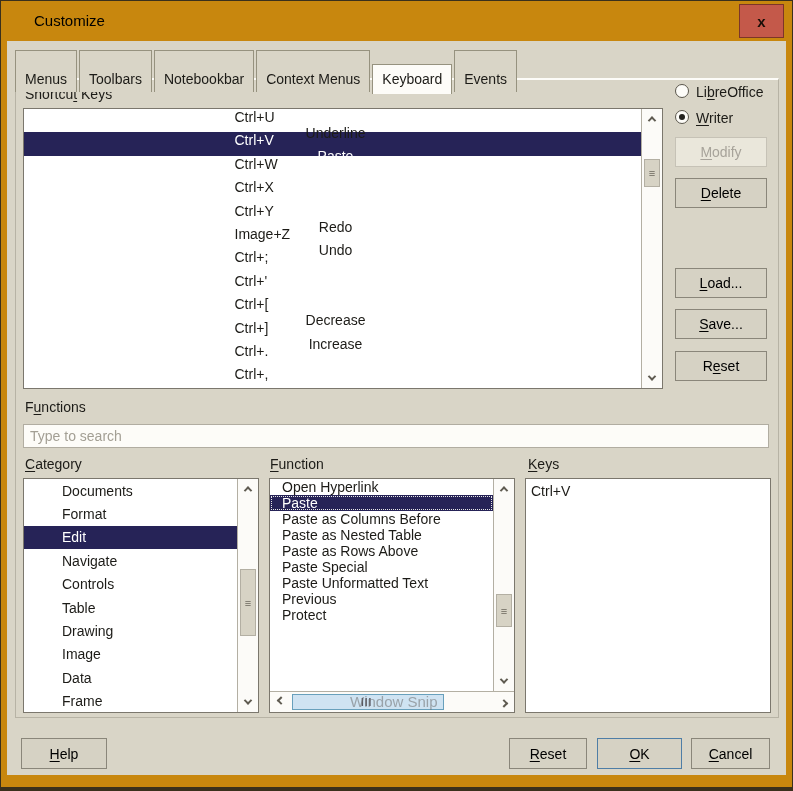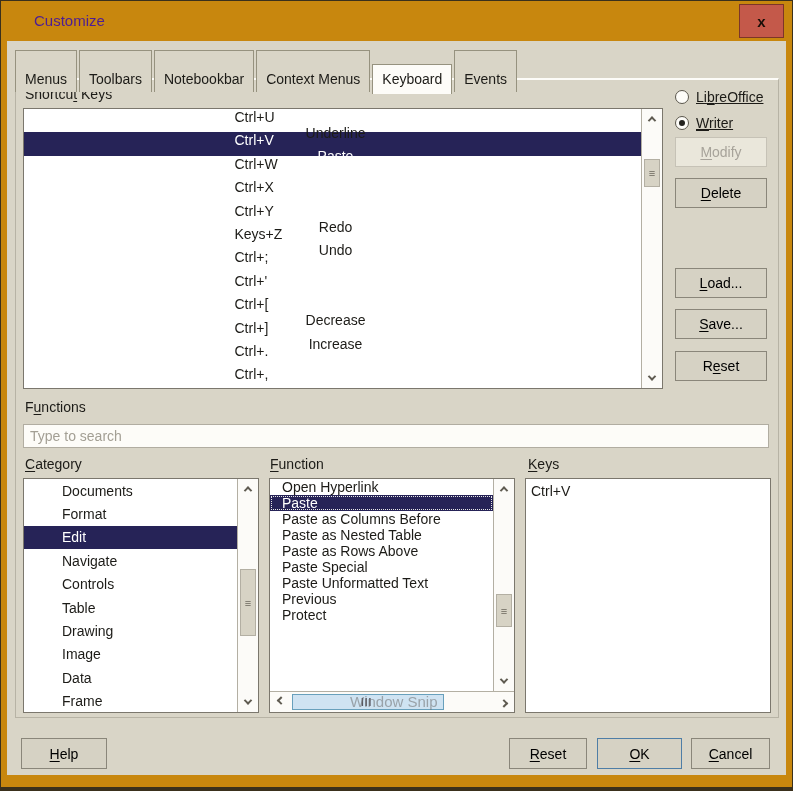--- a/index.html
+++ b/index.html
@@ -4,21 +4,21 @@
 <style>
   * { box-sizing: border-box; margin: 0; padding: 0; }
   html,body { width:793px; height:791px; }
   body { font-family:"Liberation Sans", sans-serif; color:#1c1b17; }
   u { text-decoration:underline; text-underline-offset:2px; }
 
   .window { position:relative; width:793px; height:791px; background:#c8870e; border:1px solid #3a301c; overflow:hidden; }
   .window::after { content:""; position:absolute; left:0; right:0; bottom:0; height:3px; background:#3a301c; }
 
   .titlebar { position:absolute; top:0; left:0; right:0; height:40px; }
-  .titlebar .title { position:absolute; left:33px; top:11px; font-size:15px; color:#4c1d95; }
+  .titlebar .title { position:absolute; left:33px; top:11px; font-size:15px; color:#000000; }
   .close-btn { position:absolute; top:3px; right:8px; width:45px; height:34px; background:#c4594a; border:1px solid #7d3528;
                display:flex; align-items:center; justify-content:center; font-weight:bold; font-size:15px; color:#160d07; cursor:default; }
 
   .dlg-body { position:absolute; top:40px; left:6px; right:6px; bottom:15px; background:#d9d5c7; }
 
   
   .tabbar { position:absolute; left:8px; top:9px; display:flex; align-items:flex-end; z-index:2; }
   .tab { background:#d9d5c7; border:1px solid #96927f; border-bottom:none; padding:20px 9px 5px 9px; font-size:14px; margin-right:2px; position:relative; }
   .tab.active { background:#fdfcf8; padding-top:6px; padding-bottom:7px; margin-bottom:-2px; z-index:3; }
   .panel { position:absolute; left:8px; top:37px; width:764px; height:640px; border:1px solid #b7b3a5; border-top:2px solid #fdfcf8; background:#d9d5c7; }
@@ -63,21 +63,21 @@
   .snip-ghost { position:absolute; left:80px; top:1px; font-size:15px; color:rgba(110,110,110,0.55); z-index:4; pointer-events:none; white-space:nowrap; }
 
   .ch { display:inline-block; width:6px; height:6px; border-left:2px solid #5f5b51; border-top:2px solid #5f5b51; }
   .ch.up { transform:rotate(45deg) translate(1px,1px); }
   .ch.dn { transform:rotate(225deg) translate(1px,1px); }
   .ch.lf { transform:rotate(-45deg) translate(1px,-1px); }
   .ch.rt { transform:rotate(135deg) translate(1px,-1px); }
 
   
   .scope { position:absolute; left:668px; top:43px; }
-  .radio-row { display:flex; align-items:center; height:26px; font-size:14px; cursor:default;text-decoration:underline; }
+  .radio-row { display:flex; height:26px; font-size:14px; cursor:default; }
   .radio { width:14px; height:14px; border:1px solid #5a564c; border-radius:50%; background:#fdfcf8; margin-right:7px; position:relative; flex:none; }
   .radio-row.selected .radio::after { content:""; position:absolute; left:3px; top:3px; width:6px; height:6px; border-radius:50%; background:#23221e; }
 
   
   .btn { position:absolute; width:92px; height:30px; background:#d6d2c4; border:1px solid #8a867a; font-size:14px;
          display:flex; align-items:center; justify-content:center; font-family:inherit; cursor:default; }
   .btn.disabled { background:#eae7db; border-color:#c6c2b6; color:#a7a39a; }
   .btn-modify { left:668px; top:96px; }
   .btn-delete { left:668px; top:137px; }
   .btn-load   { left:668px; top:227px; }
@@ -147,21 +147,21 @@
             <span class="col-key">Ctrl+X</span>
             <span class="col-fn"></span>
           </div>
 
           <div class="lrow">
             <span class="col-key">Ctrl+Y</span>
             <span class="col-fn">Redo</span>
           </div>
 
           <div class="lrow">
-            <span class="col-key">Keys+Z</span>
+            <span class="col-key">Image+Z</span>
             <span class="col-fn">Undo</span>
           </div>
 
           <div class="lrow">
             <span class="col-key">Ctrl+;</span>
             <span class="col-fn"></span>
           </div>
 
           <div class="lrow">
             <span class="col-key">Ctrl+'</span>

